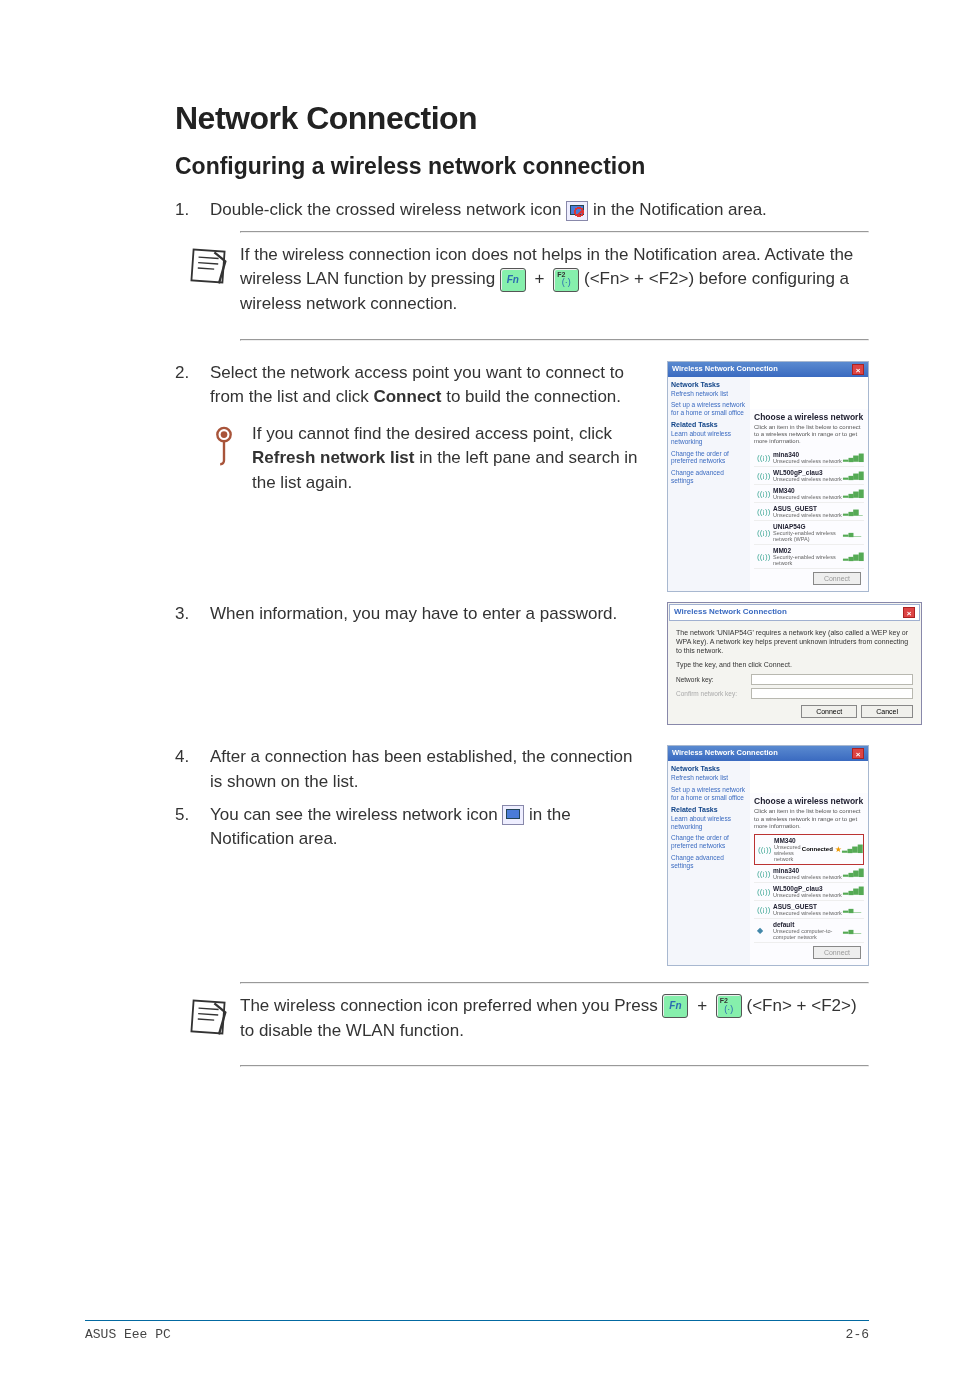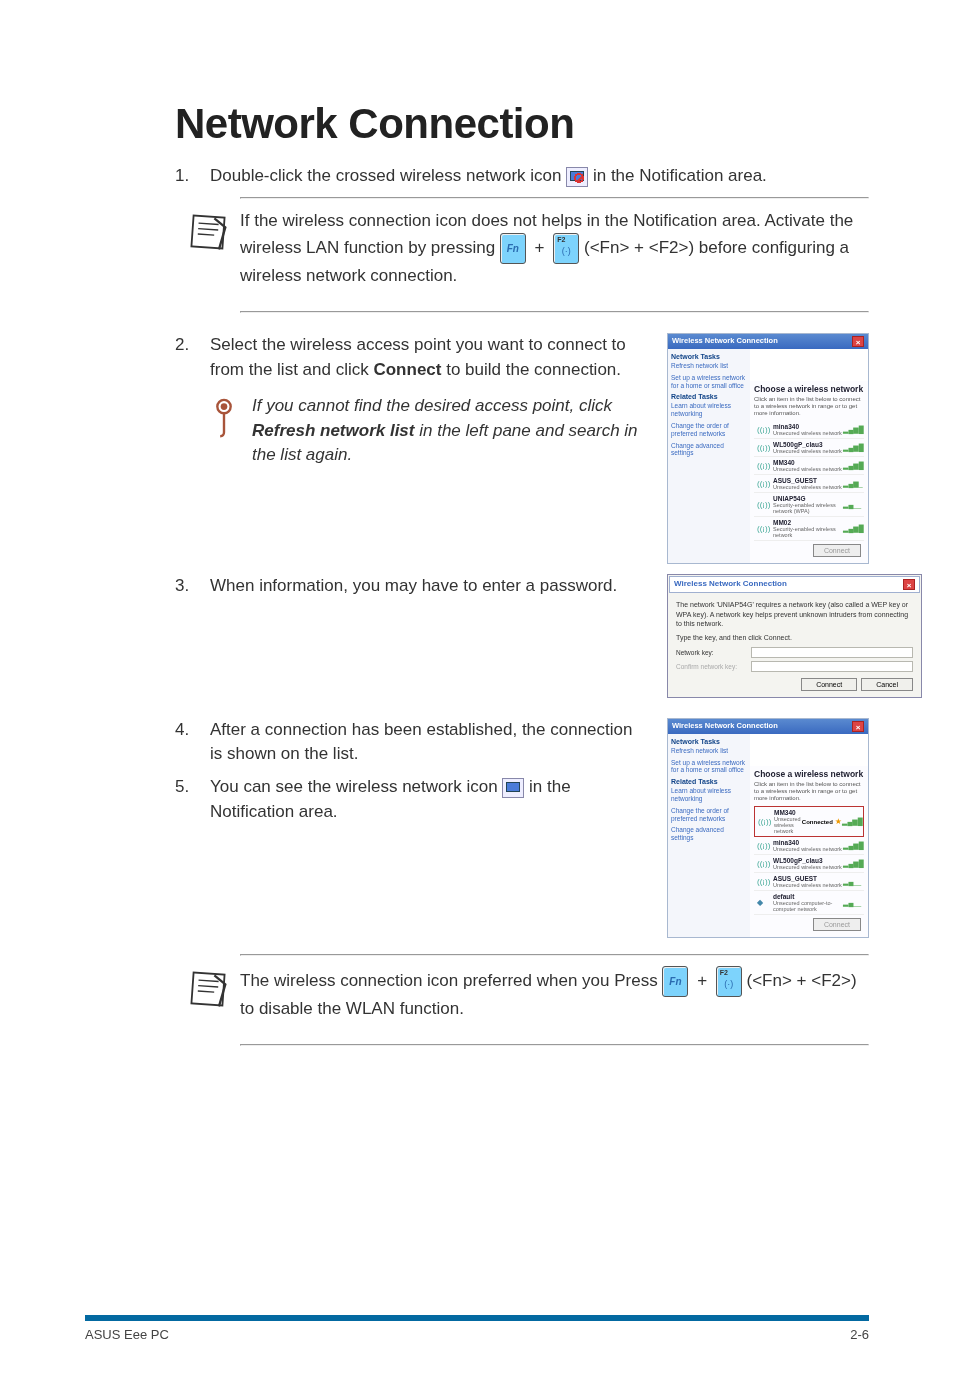--- a/index.html
+++ b/index.html
@@ -1,40 +1,40 @@
 <!DOCTYPE html>
 <html><head>
   <meta charset="utf-8">
   <style>
     * { margin: 0; padding: 0; box-sizing: border-box; }
     body { font-family: "Segoe UI", Arial, sans-serif; background: #fff; width: 954px; height: 1392px; position: relative; }
     .page { padding: 100px 85px 50px 175px; position: relative; height: 100%; }
-    h1 { font-size: 42px; font-weight: 700; color: #222; margin-bottom: 16px; letter-spacing: -0.5px; }
+    h1 { font-size: 32px; font-weight: 700; color: #222; margin-bottom: 16px; letter-spacing: -0.5px; }
     h2 { font-size: 23px; font-weight: 700; color: #222; margin-bottom: 18px; }
     .step { display: flex; margin-bottom: 8px; font-size: 17px; color: #333; line-height: 1.45; }
     .step-num { width: 35px; flex-shrink: 0; }
     .step-body { flex: 1; }
     .note-box { margin: 10px 0 22px 0; display: flex; align-items: flex-start; }
     .note-box .icon-col { width: 65px; flex-shrink: 0; display: flex; justify-content: center; padding-top: 2px; }
     .note-box .text-col { flex: 1; font-size: 17px; color: #333; line-height: 1.45; }
     .rule-narrow { border-top: 1px solid #999; margin: 0 0 0 65px; }
     .rule-narrow.top { margin-top: 4px; }
     .two-col { display: flex; gap: 20px; margin-bottom: 10px; }
     .two-col .left { flex: 1; }
     .two-col .right { width: 202px; flex-shrink: 0; }
     .tip-box { margin: 12px 0 12px 35px; display: flex; }
     .tip-icon-col { width: 42px; flex-shrink: 0; padding-top: 4px; }
-    .tip-text { font-size: 17px; color: #333; line-height: 1.45; font-style: italic; }
+    .tip-text { font-size: 17px; color: #333; line-height: 1.45; }
     .b { font-weight: 700; }
     .inline-icon { display: inline-block; vertical-align: middle; }
     .tray-icon { width: 22px; height: 20px; background: #eef; border: 1px solid #88a; position: relative; }
     .tray-icon .monitor { width: 14px; height: 10px; background: #4a7bd8; position: absolute; top: 3px; left: 3px; border: 1px solid #245; }
     .tray-icon.crossed:after { content: ""; position: absolute; width: 14px; height: 14px; right: 0; bottom: 0; background: radial-gradient(circle at 6px 6px, transparent 3px, #d33 3px, #d33 5px, transparent 5px); }
     .tray-icon.crossed:before { content: ""; position: absolute; width: 8px; height: 2px; background: #d33; right: 3px; bottom: 6px; transform: rotate(-45deg); z-index: 2; }
-    .key { display: inline-flex; align-items: center; justify-content: center; width: 26px; height: 31px; border: 1.5px solid #555; border-radius: 3px; font-size: 10px; color: #333; background: #7dd3fc; box-shadow: inset 1px 1px 0 #eee; vertical-align: middle; position: relative; }
+    .key { display: inline-flex; align-items: center; justify-content: center; width: 26px; height: 24px; border: 1.5px solid #555; border-radius: 3px; font-size: 10px; color: #333; background: #86efac; box-shadow: inset 1px 1px 0 #eee; vertical-align: middle; position: relative; }
     .key.fn { color: #2a6bb0; font-style: italic; font-weight: 600; }
     .key.f2 { flex-direction: column; line-height: 1; }
     .key.f2 .sup { font-size: 7px; position: absolute; top: 2px; left: 3px; font-weight: 600; }
     .key.f2 .ant { font-size: 9px; color: #2a6bb0; margin-top: 6px; }
     .plus { margin: 0 4px; }
     .screenshot { border: 1px solid #a8b8d0; font-size: 7px; background: #fff; }
     .ss-titlebar { background: linear-gradient(#5a8ad0, #3a6ac0); color: #fff; padding: 2px 4px; display: flex; justify-content: space-between; font-size: 7.5px; font-weight: 600; }
     .ss-close { width: 12px; height: 11px; background: #d44; color: #fff; text-align: center; line-height: 11px; font-size: 8px; border: 1px solid #a22; }
     .ss-body { display: flex; }
     .ss-sidebar { width: 82px; background: #f4f6fb; padding: 4px 3px; }
@@ -58,27 +58,28 @@
     .pw-dialog .bd .m { font-size: 7px; color: #333; margin-bottom: 6px; line-height: 1.3; }
     .pw-dialog .bd .m2 { font-size: 7px; color: #333; margin-bottom: 6px; }
     .pw-dialog .fr { display: flex; align-items: center; margin-bottom: 3px; }
     .pw-dialog .fr .lbl { width: 75px; font-size: 6.5px; color: #333; }
     .pw-dialog .fr .inp { flex: 1; height: 11px; background: #fff; border: 1px solid #b8b8b0; }
     .pw-dialog .fr.dis .lbl { color: #aaa; }
     .pw-dialog .btns { text-align: right; margin-top: 6px; }
     .pw-dialog .btn { display: inline-block; padding: 2px 14px; border: 1px solid #888; background: #f0f0ec; font-size: 7px; margin-left: 4px; }
     .note-svg { width: 42px; height: 42px; }
     .tip-svg { width: 28px; height: 42px; }
-    .footer { position: absolute; bottom: 50px; left: 85px; right: 85px; display: flex; justify-content: space-between; font-size: 13px; color: #444; border-top: 6px solid #0369a1; padding-top: 6px; }
+    .footer { position: absolute; bottom: 50px; left: 85px; right: 85px; display: flex; justify-content: space-between; font-size: 13px; color: #444; border-top: 1px solid #0369a1; padding-top: 6px; font-family: Liberation Mono, monospace; }
   </style>
 </head>
 <body>
 
 <div class="page">
   <h1>Network Connection</h1>
+  <h2>Configuring a wireless network connection</h2>
 
   <div class="step">
     <div class="step-num">1.</div>
     <div class="step-body">
       <span>Double-click the crossed wireless network icon </span>
       <span class="inline-icon tray-icon crossed"><span class="monitor"></span></span>
       <span> in the Notification area.</span>
     </div>
   </div>
 
@@ -102,21 +103,21 @@
       <span> (&lt;Fn&gt; + &lt;F2&gt;) before configuring a wireless network connection.</span>
     </div>
   </div>
   <hr class="rule-narrow" style="margin-bottom: 20px;">
 
   <div class="two-col">
     <div class="left">
       <div class="step">
         <div class="step-num">2.</div>
         <div class="step-body">
-          <span>Select the wireless access point you want to connect to from the list and click </span><span class="b">Connect</span><span> to build the connection.</span>
+          <span>Select the network access point you want to connect to from the list and click </span><span class="b">Connect</span><span> to build the connection.</span>
         </div>
       </div>
       <div class="tip-box">
         <div class="tip-icon-col">
           <svg class="tip-svg" viewBox="0 0 28 44">
             <circle cx="14" cy="9" r="7" fill="none" stroke="#a8543a" stroke-width="2.5"></circle>
             <circle cx="14" cy="9" r="3.5" fill="#a8543a"></circle>
             <path d="M14 16 L14 36 Q14 40 10 40" fill="none" stroke="#a8543a" stroke-width="2.5"></path>
           </svg>
         </div>

